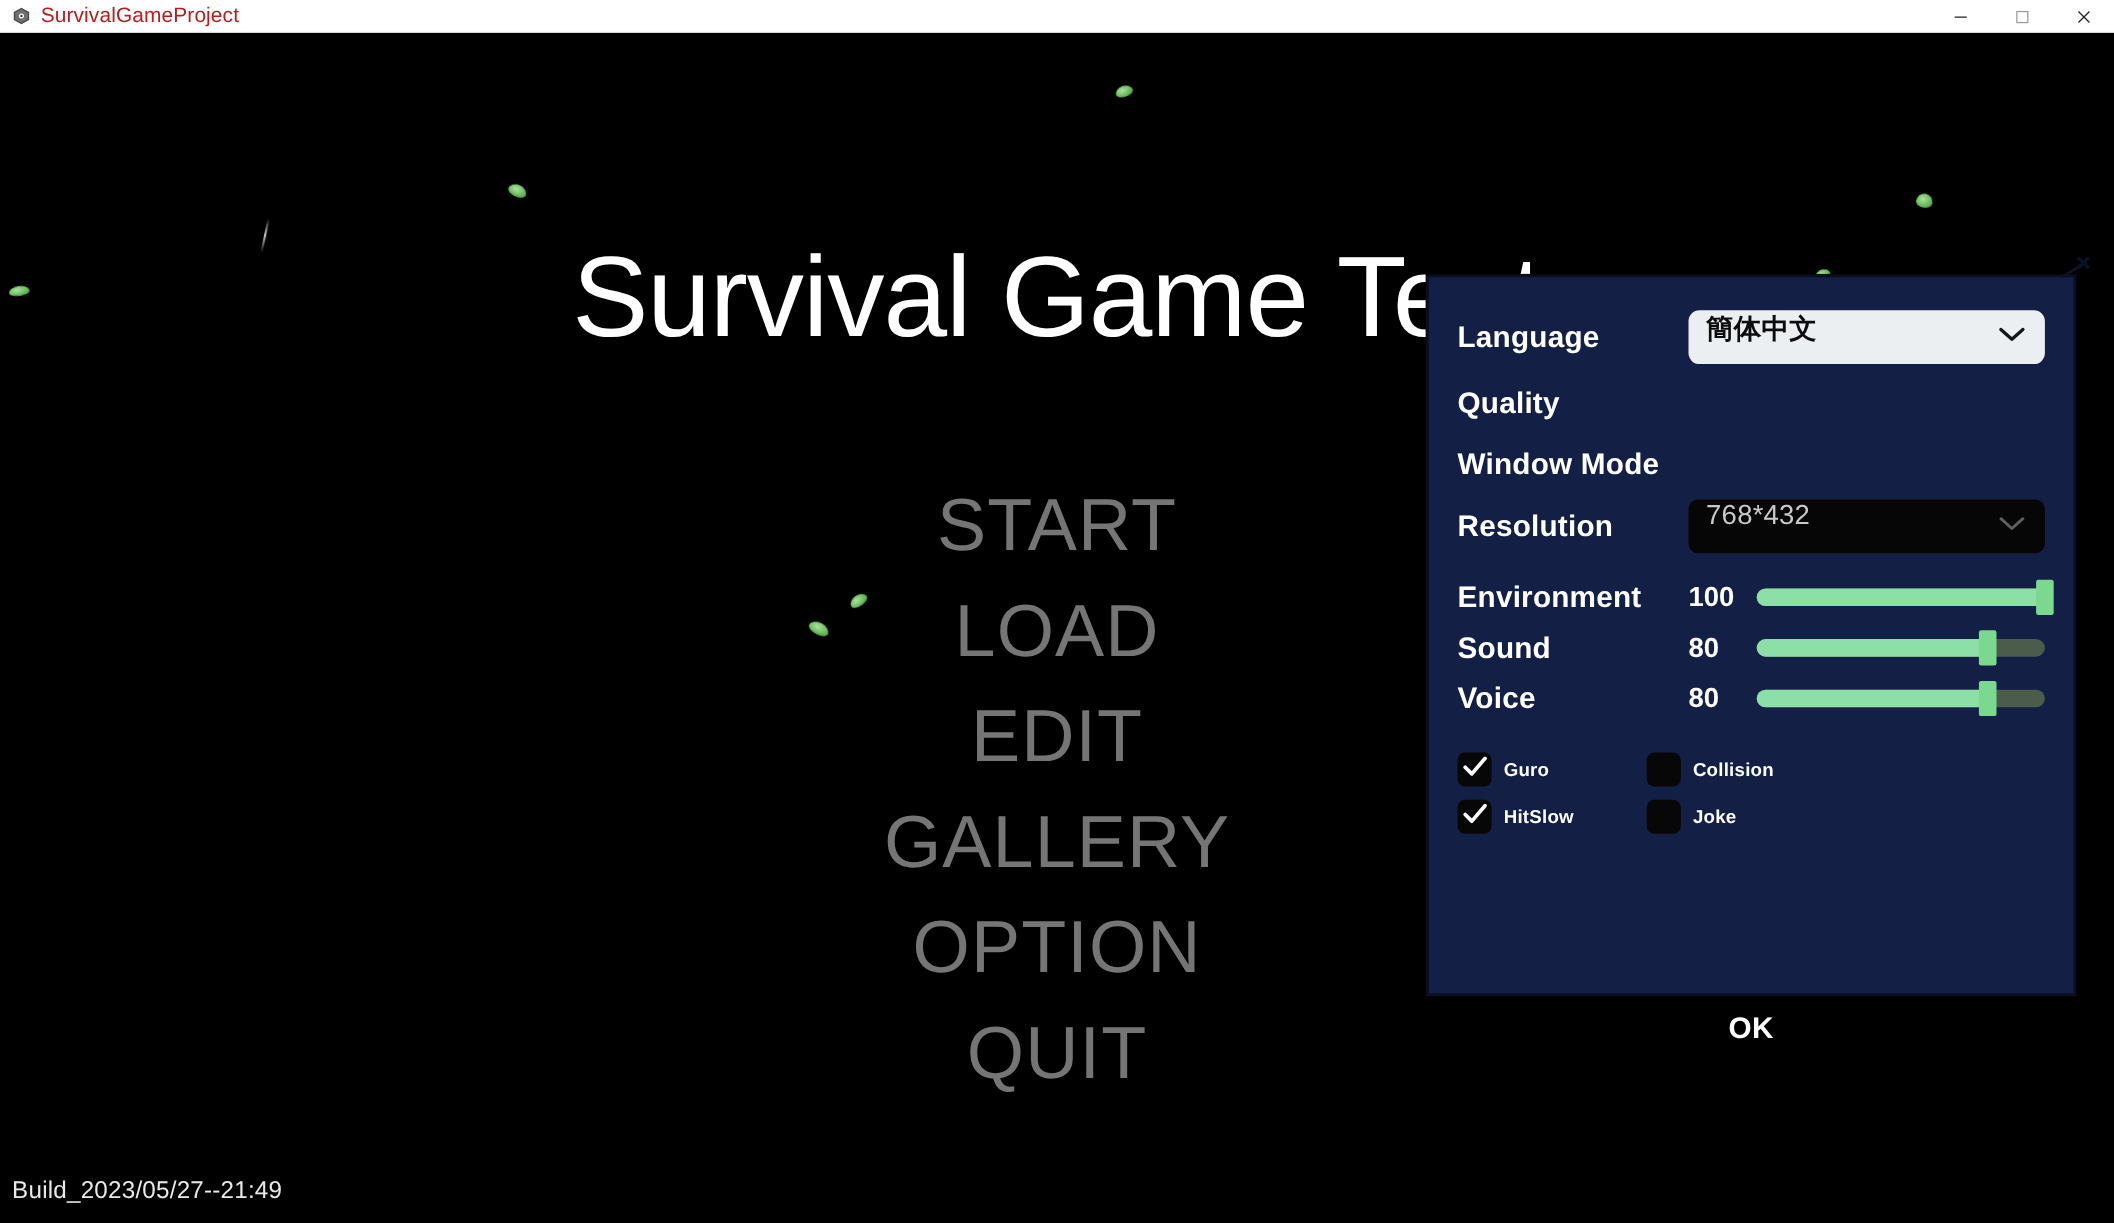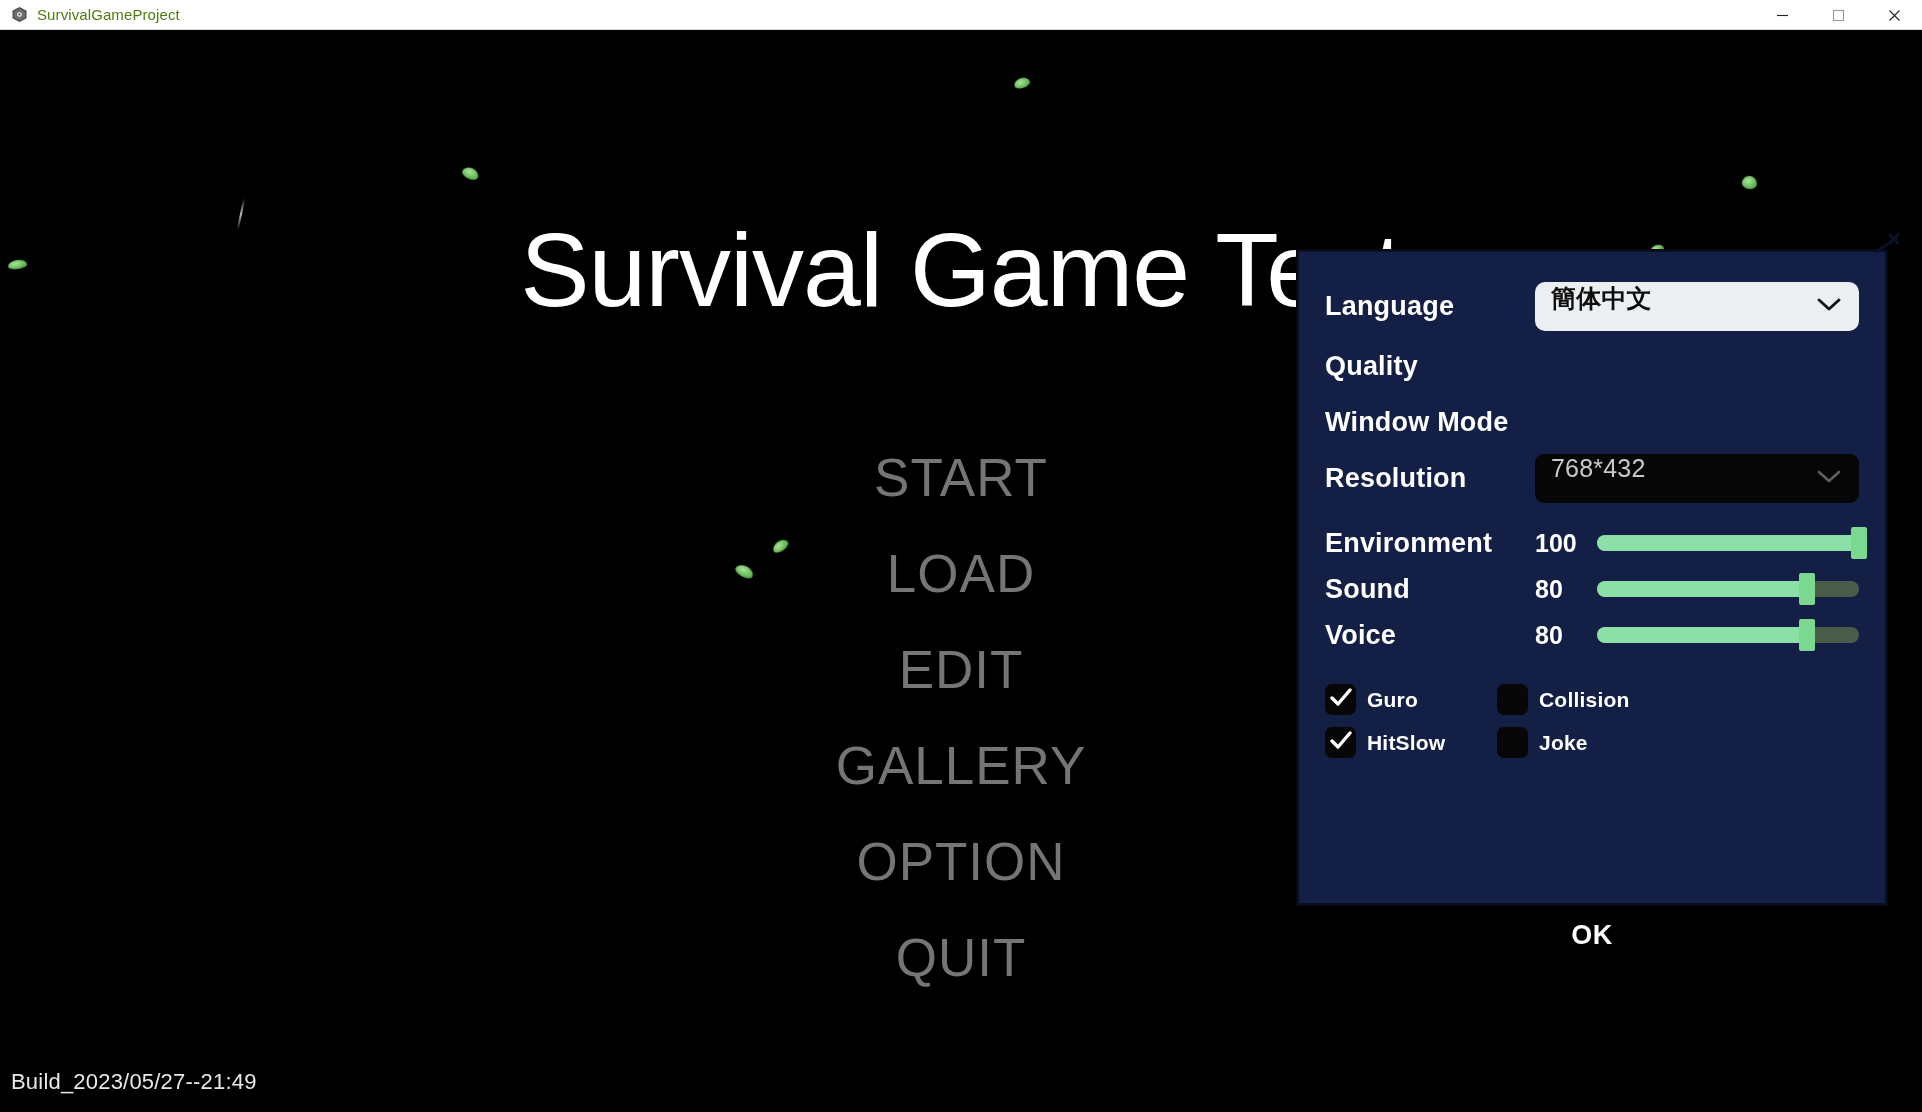--- a/index.html
+++ b/index.html
@@ -37,22 +37,22 @@
     gap: 9px;
     padding-left: 11px;
     flex: 1;
     height: 100%;
   }
   .app-icon {
     width: 17px; height: 17px;
     display: block;
   }
   .titlebar-title {
-    font-size: 15px;
-    color: #4d7c0f;
+    font-size: 19px;
+    color: #b91c1c;
     letter-spacing: 0.1px;
     white-space: nowrap;
   }
   .win-controls { display: flex; height: 100%; }
   .win-btn {
     width: 56px; height: 30px;
     display: flex; align-items: center; justify-content: center;
     background: transparent;
   }
   .win-btn svg { display: block; }
@@ -84,21 +84,21 @@
   .menu {
     position: absolute;
     left: 0;
     top: 400px;
     width: 1922px;
     display: flex;
     flex-direction: column;
     align-items: center;
   }
   .menu-item {
-    font-size: 53px;
+    font-size: 67px;
     line-height: 96px;
     color: #757575;
     letter-spacing: 1px;
     font-weight: 400;
     cursor: pointer;
     user-select: none;
   }
 
   .build-text {
     position: absolute;
@@ -260,21 +260,21 @@
     flex: 0 0 auto;
   }
   .check-box .tick {
     position: absolute;
     left: 50%; top: 50%;
     transform: translate(-50%, -50%);
     display: none;
   }
   .check-box.on .tick { display: block; }
   .check-label {
-    font-size: 21px;
+    font-size: 17px;
     font-weight: bold;
     color: #ffffff;
     letter-spacing: 0.2px;
     white-space: nowrap;
   }
 
   
   .ok-button {
     position: absolute;
     left: 1297px;

